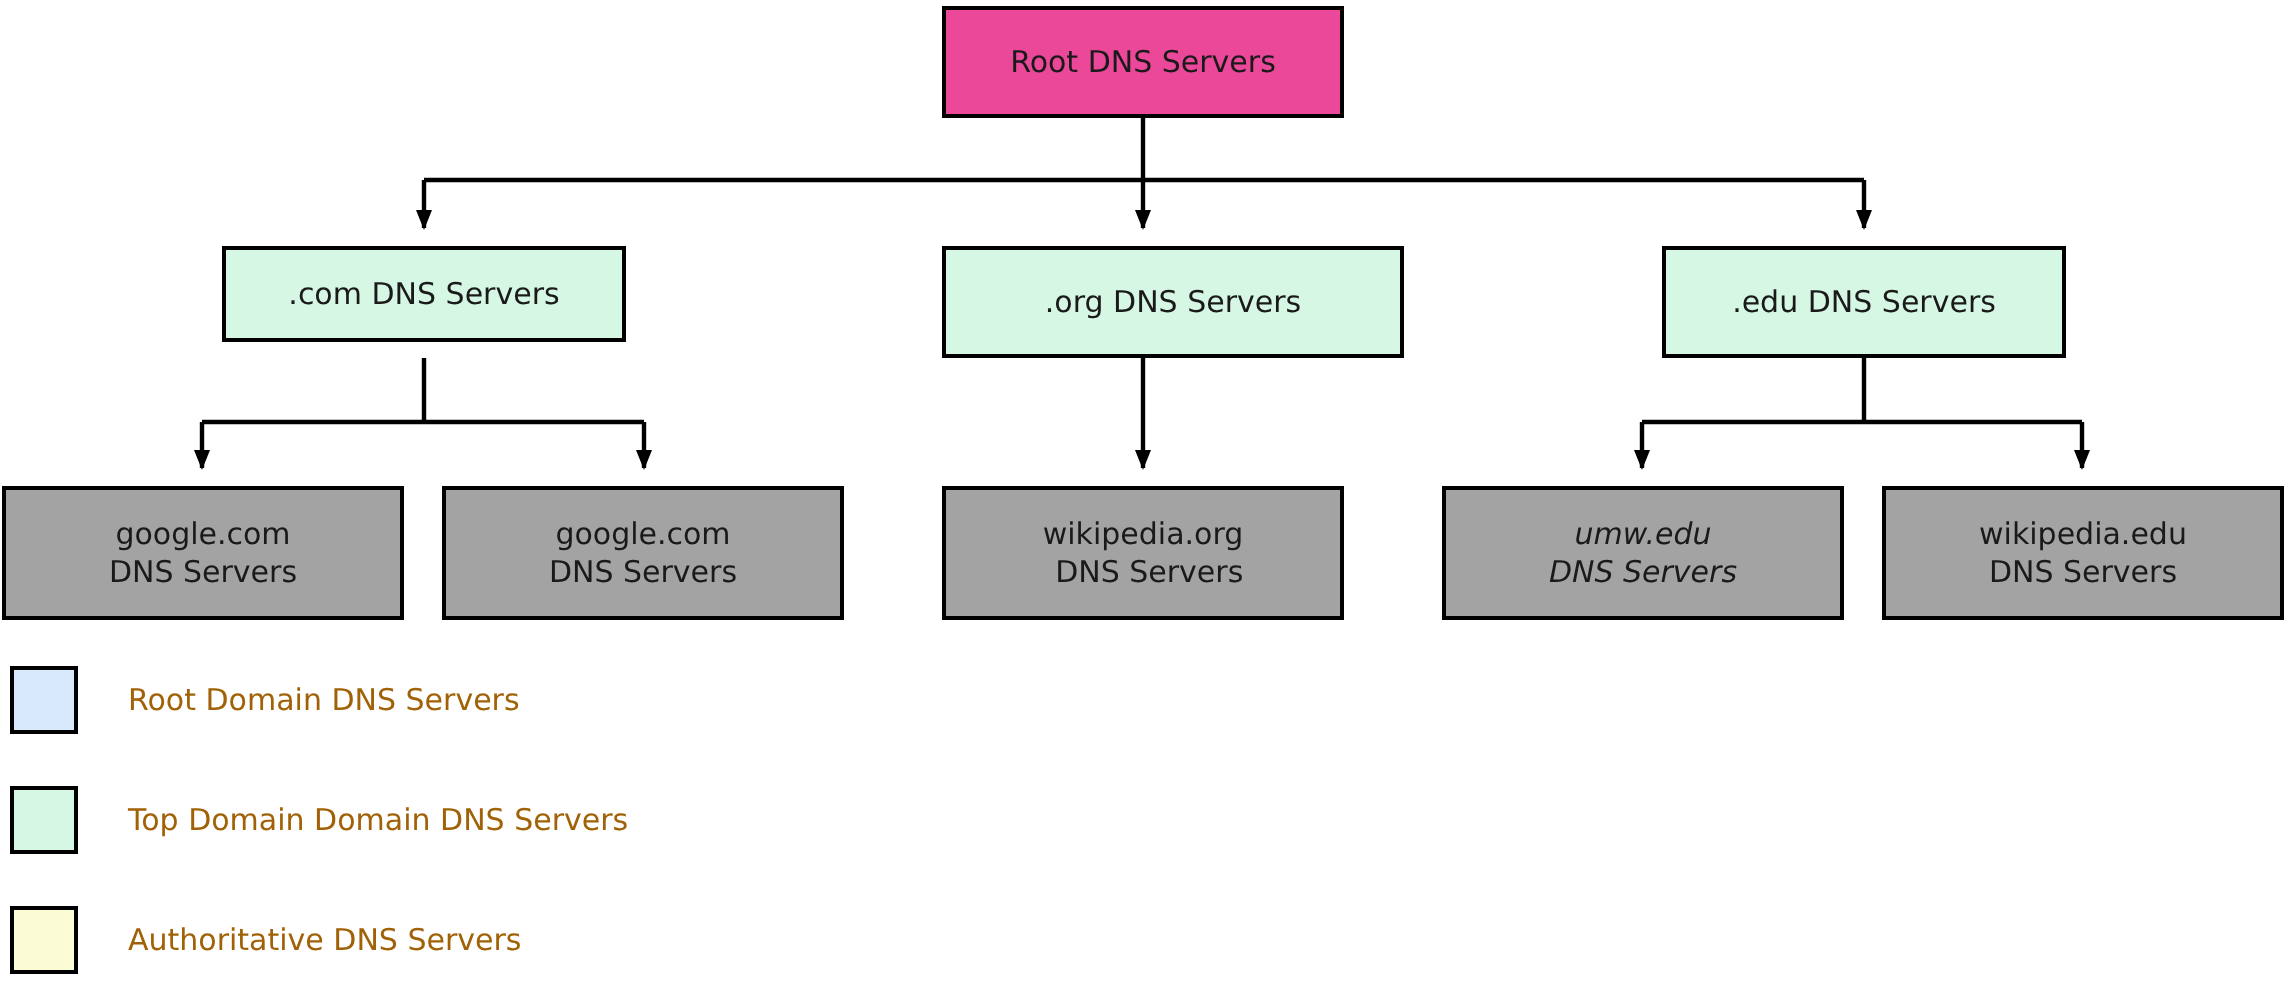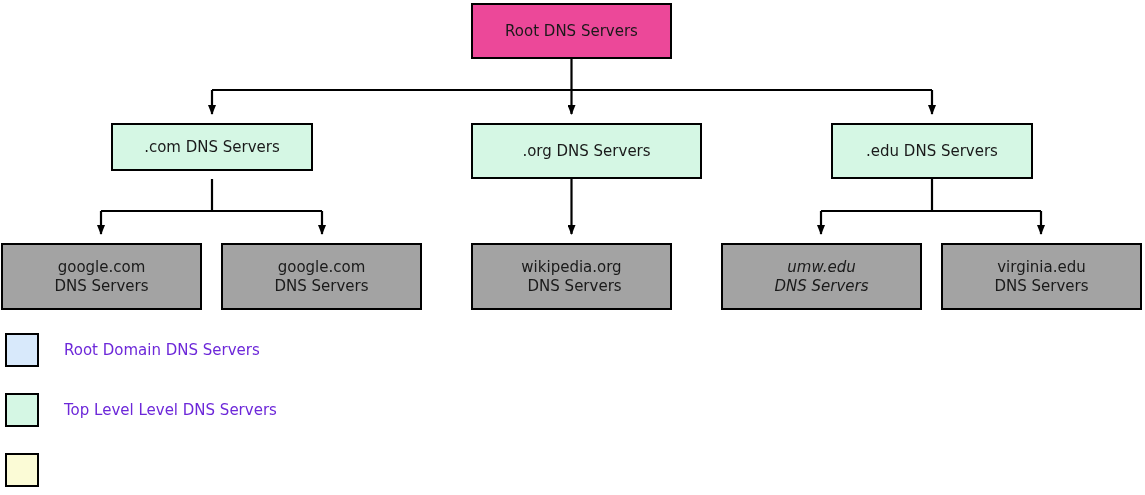--- a/index.html
+++ b/index.html
@@ -57,21 +57,21 @@
     border: 2px solid #000000;
     flex: 0 0 auto;
   }
   .legend-swatch.root { background: #d8e9fb; }
   .legend-swatch.tld  { background: #d5f7e4; }
   .legend-swatch.auth { background: #fbfbd6; }
   .legend-label {
     margin-left: 25px;
     font-size: 15px;
     line-height: 18px;
-    color: #6d28d9;
+    color: #a16207;
     white-space: nowrap;
   }
 </style>
 </head>
 <body>
 
 <div id="diagram-root">
 
   <svg class="connectors" viewBox="0 0 1145 495" width="1145" height="495">
     <defs>
@@ -131,29 +131,30 @@
   </div>
   <div class="node auth" style="left:471px; top:243px; width:201px; height:67px;text-align:right;">
     <span>wikipedia.org
 DNS Servers</span>
   </div>
   <div class="node auth" style="left:721px; top:243px; width:201px; height:67px;font-style:italic;">
     <span>umw.edu
 DNS Servers</span>
   </div>
   <div class="node auth" style="left:941px; top:243px; width:201px; height:67px;">
-    <span>virginia.edu
+    <span>wikipedia.edu
 DNS Servers</span>
   </div>
 
   <div class="legend-row" style="left:5px; top:333px;">
     <span class="legend-swatch root"></span>
     <span class="legend-label">Root Domain DNS Servers</span>
   </div>
   <div class="legend-row" style="left:5px; top:393px;">
     <span class="legend-swatch tld"></span>
-    <span class="legend-label">Top Level Level DNS Servers</span>
+    <span class="legend-label">Top Domain Domain DNS Servers</span>
   </div>
   <div class="legend-row" style="left:5px; top:453px;">
     <span class="legend-swatch auth"></span>
+    <span class="legend-label">Authoritative DNS Servers</span>
   </div>
 
 </div>
 
 </body></html>

